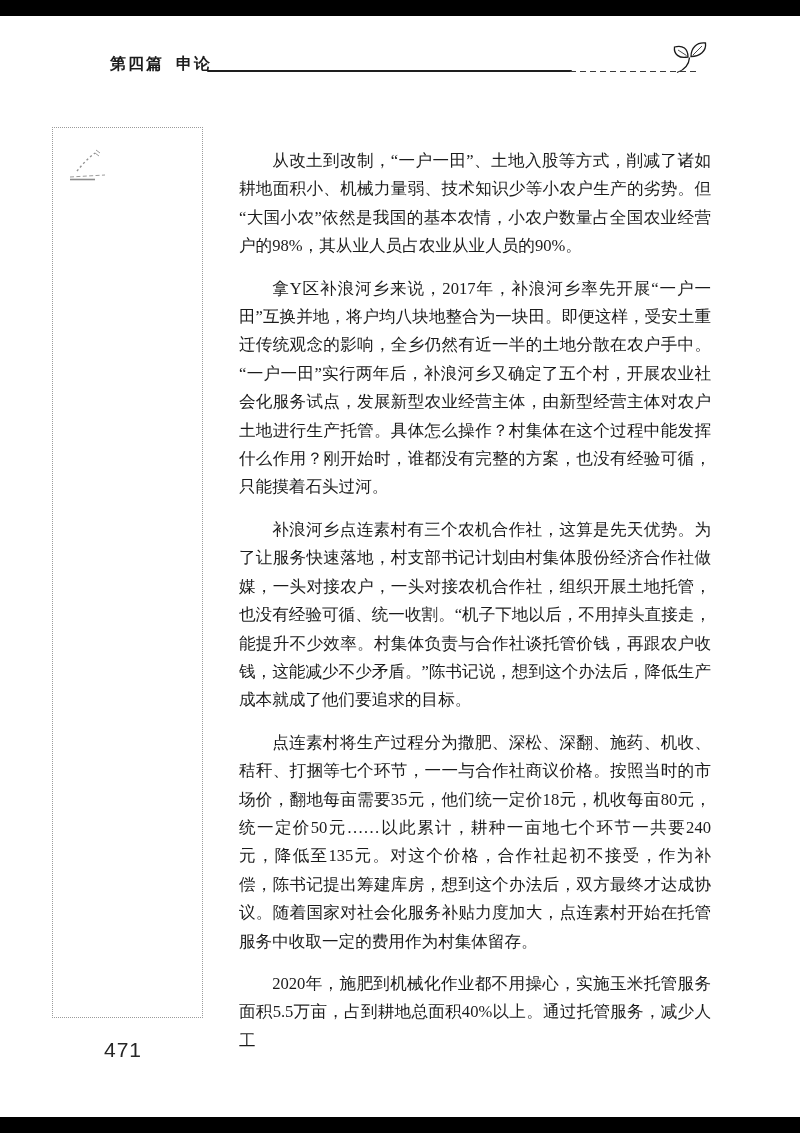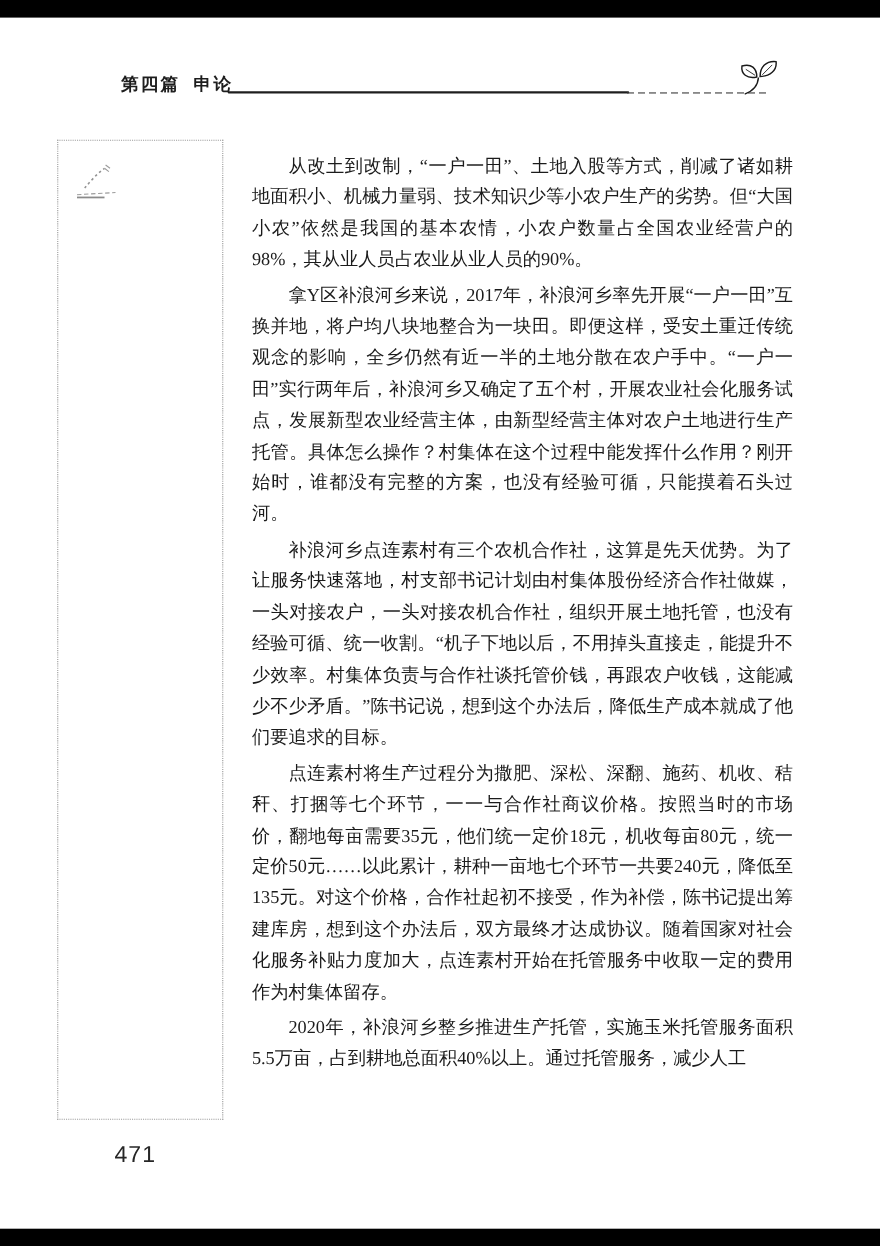--- a/index.html
+++ b/index.html
@@ -5,21 +5,21 @@
   html,body{margin:0;padding:0;}
   body{
     width:800px;height:1133px;position:relative;background:#ffffff;
     font-family:"Liberation Serif","DejaVu Serif",serif;
     overflow:hidden;
   }
   .scan-bar{position:absolute;left:0;width:800px;height:16px;background:#000;}
   .scan-bar.top{top:0;}
   .scan-bar.bottom{top:1117px;}
 
-  .page-header{position:absolute;left:0;top:13px;width:656px;height:100px;text-decoration:underline;}
+  .page-header{position:absolute;left:0;top:0;width:656px;height:100px;text-decoration:underline;}
   .header-text{
     position:absolute;left:110px;top:54px;
     font-family:"Liberation Sans","DejaVu Sans",sans-serif;
     font-weight:bold;font-size:16px;color:#1d1d1d;letter-spacing:2px;
     white-space:nowrap;
   }
   .header-text .gap{display:inline-block;width:12px;}
   .header-rule-solid{
     position:absolute;left:207px;top:70px;width:365px;height:2px;
     background:#1e1e1e;border-radius:1px;
@@ -34,21 +34,21 @@
     position:absolute;left:52px;top:127px;width:151px;height:891px;
     border:1px dotted #9b9b9b;background:#ffffff;box-sizing:border-box;
   }
   .doodle{position:absolute;left:12px;top:16px;opacity:.85;}
 
   .content{
     position:absolute;left:225px;top:133px;width:500px;
     font-size:16.6px;line-height:28.4px;color:#1b1b1b;
     text-align:justify;text-justify:inter-ideograph;
   }
-  .content p{margin:4px;text-indent:2em;}
+  .content p{margin:14px;text-indent:2em;}
 
   .page-number{
     position:absolute;left:104px;top:1038px;
     font-family:"Liberation Sans","DejaVu Sans",sans-serif;
     font-size:21px;color:#262626;letter-spacing:1px;
   }
 </style>
 </head>
 <body>
 
@@ -78,20 +78,20 @@
       <path d="M5 33 L40 31" stroke="#8a8a8a" stroke-width="1" fill="none" stroke-dasharray="4 2.4"></path>
       <path d="M5 35.5 L30 35.5" stroke="#777777" stroke-width="1.6" fill="none"></path>
     </svg>
   </aside>
 
   <main class="content">
     <p>从改土到改制，“一户一田”、土地入股等方式，削减了诸如耕地面积小、机械力量弱、技术知识少等小农户生产的劣势。但“大国小农”依然是我国的基本农情，小农户数量占全国农业经营户的98%，其从业人员占农业从业人员的90%。</p>
     <p>拿Y区补浪河乡来说，2017年，补浪河乡率先开展“一户一田”互换并地，将户均八块地整合为一块田。即便这样，受安土重迁传统观念的影响，全乡仍然有近一半的土地分散在农户手中。“一户一田”实行两年后，补浪河乡又确定了五个村，开展农业社会化服务试点，发展新型农业经营主体，由新型经营主体对农户土地进行生产托管。具体怎么操作？村集体在这个过程中能发挥什么作用？刚开始时，谁都没有完整的方案，也没有经验可循，只能摸着石头过河。</p>
     <p>补浪河乡点连素村有三个农机合作社，这算是先天优势。为了让服务快速落地，村支部书记计划由村集体股份经济合作社做媒，一头对接农户，一头对接农机合作社，组织开展土地托管，也没有经验可循、统一收割。“机子下地以后，不用掉头直接走，能提升不少效率。村集体负责与合作社谈托管价钱，再跟农户收钱，这能减少不少矛盾。”陈书记说，想到这个办法后，降低生产成本就成了他们要追求的目标。</p>
     <p>点连素村将生产过程分为撒肥、深松、深翻、施药、机收、秸秆、打捆等七个环节，一一与合作社商议价格。按照当时的市场价，翻地每亩需要35元，他们统一定价18元，机收每亩80元，统一定价50元……以此累计，耕种一亩地七个环节一共要240元，降低至135元。对这个价格，合作社起初不接受，作为补偿，陈书记提出筹建库房，想到这个办法后，双方最终才达成协议。随着国家对社会化服务补贴力度加大，点连素村开始在托管服务中收取一定的费用作为村集体留存。</p>
-    <p>2020年，补浪河乡整乡推进生产托管，实施玉米托管服务面积5.5万亩，占到耕地总面积40%以上。通过托管服务，减少人工</p>
+    <p>2020年，施肥到机械化作业都不用操心，实施玉米托管服务面积5.5万亩，占到耕地总面积40%以上。通过托管服务，减少人工</p>
   </main>
 
   <div class="page-number">471</div>
 
   <div class="scan-bar bottom"></div>
 
 </div>
 
 </body></html>

